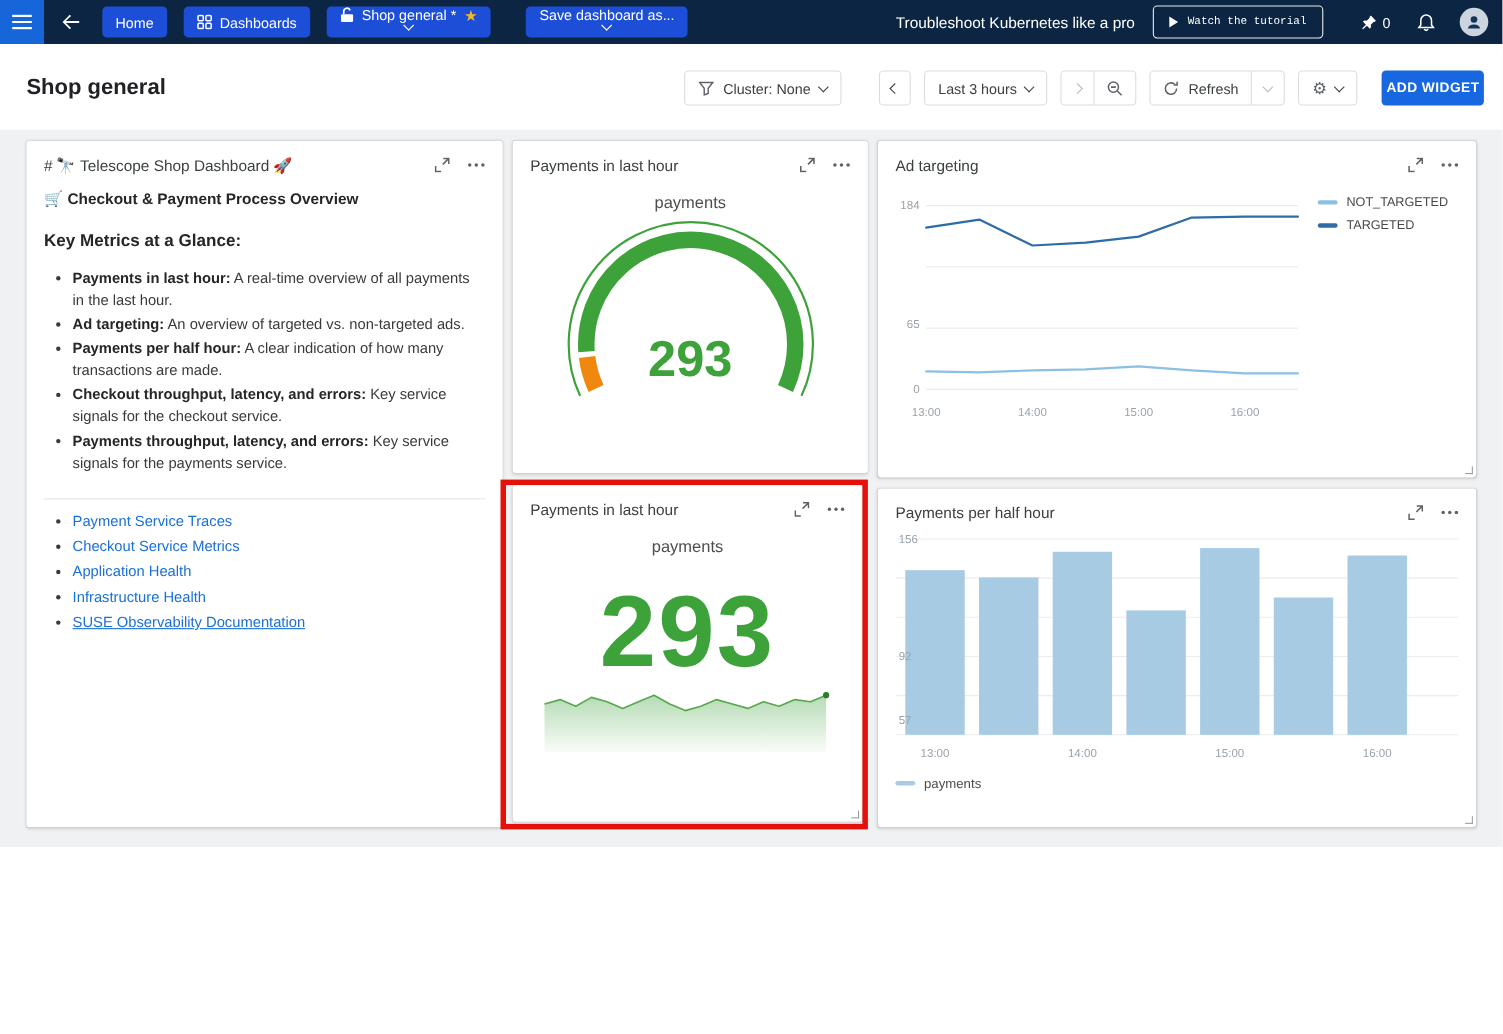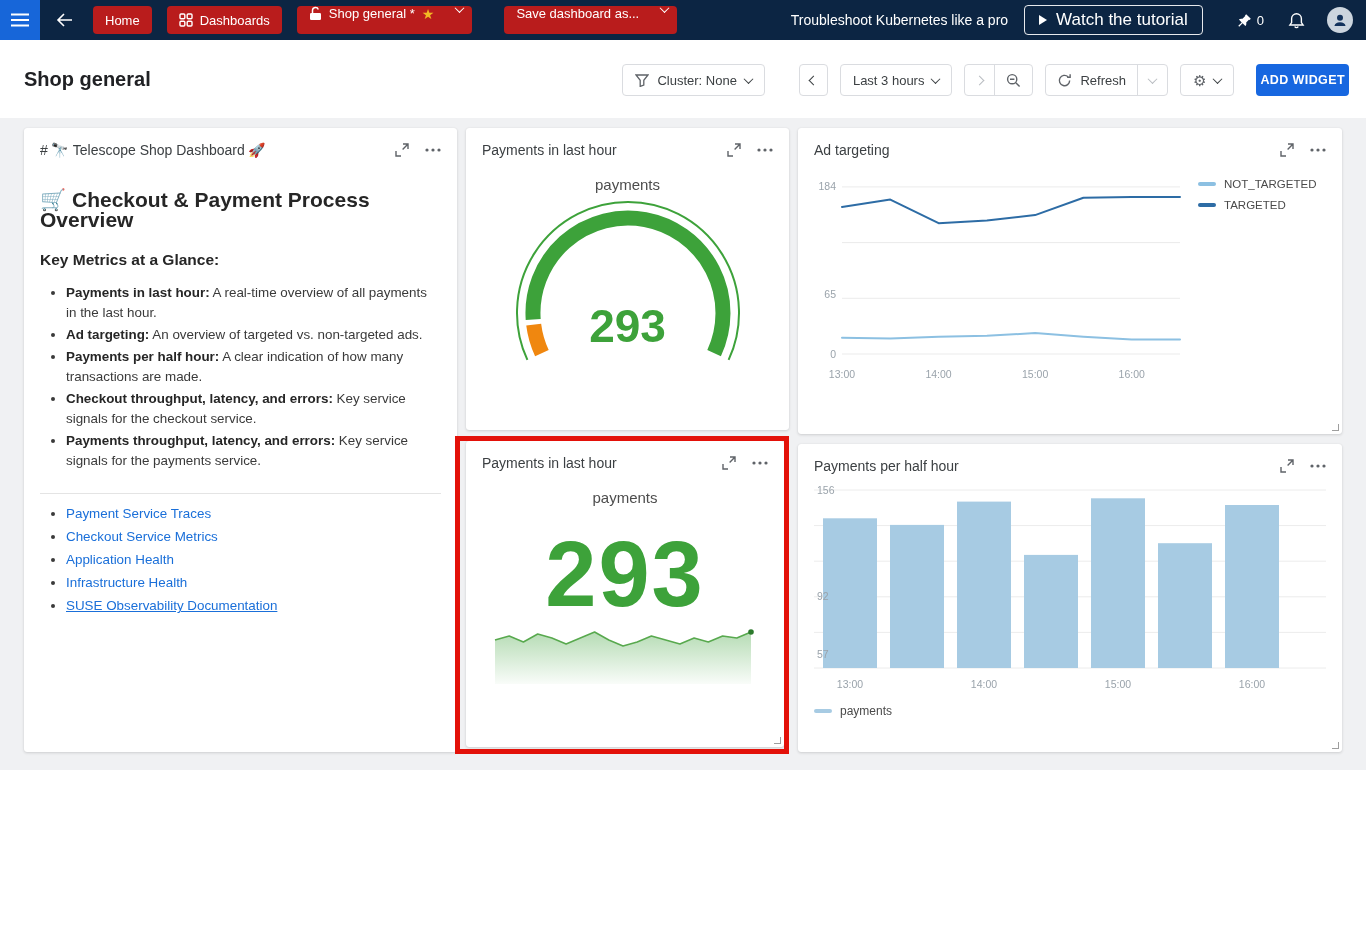--- a/index.html
+++ b/index.html
@@ -3,32 +3,32 @@
 <meta charset="utf-8">
 <style>
   * { box-sizing: border-box; margin: 0; padding: 0; }
   html,body { width:1366px; height:940px; overflow:hidden; }
   body { font-family:"Liberation Sans", sans-serif; background:#ffffff; position:relative; color:#3c4043; }
 
   
   .topbar { position:absolute; top:0; left:0; width:1366px; height:40px; background:#0c2543; display:flex; align-items:center; color:#fff; z-index:20; }
   .burger { width:40px; height:40px; background:#1766d9; border:none; display:flex; align-items:center; justify-content:center; cursor:pointer; flex:0 0 auto; }
   .tb-iconbtn { background:transparent; border:none; color:#fff; height:40px; display:flex; align-items:center; padding:0 8px; cursor:pointer; }
-  .tb-pill, .tb-group { background:#b91c1c; border:none; border-radius:4px; height:28px; color:#fff; font-size:13px; }
+  .tb-pill, .tb-group { background:#1d4ed8; border:none; border-radius:4px; height:28px; color:#fff; font-size:13px; }
   .tb-pill { display:flex; align-items:center; gap:7px; padding:0 12px; cursor:pointer; }
-  .tb-group { display:flex; align-items:flex-start; }
+  .tb-group { display:flex; align-items:center;flex-direction:column; }
   .tb-group .seg { display:flex; align-items:center; gap:7px; padding:0 12px; cursor:pointer; }
   .tb-group .tb-sep { width:1px; background:rgba(255,255,255,.22); }
   .tb-group .chev-seg { display:flex; align-items:center; padding:0 9px; cursor:pointer; }
   .chev { display:inline-block; width:7px; height:7px; border-right:1.5px solid currentColor; border-bottom:1.5px solid currentColor; transform:rotate(45deg) translate(-1px,-1px); }
   .chev.left { transform:rotate(135deg); }
   .chev.right { transform:rotate(-45deg); }
   .star { color:#f2b824; font-size:14px; line-height:1; }
   .promo { margin-left:auto; font-size:14px; color:#fff; }
-  .watch-btn { margin-left:16px; height:30px; border:1px solid rgba(255,255,255,.9); border-radius:4px; background:transparent; color:#fff; font-size:17px; display:flex; align-items:center; gap:9px; padding:0 14px; cursor:pointer; }
+  .watch-btn { margin-left:16px; height:30px; border:1px solid rgba(255,255,255,.9); border-radius:4px; background:transparent; color:#fff; font-size:10px; display:flex; align-items:center; gap:9px; padding:0 14px; cursor:pointer;font-family:Liberation Mono, monospace; }
   .play { width:0; height:0; border-left:8px solid #fff; border-top:5px solid transparent; border-bottom:5px solid transparent; }
   .pin-wrap { margin-left:34px; display:flex; align-items:center; gap:5px; cursor:pointer; background:none; border:none; color:#fff; font-size:13px; }
   .bell-btn { margin-left:24px; background:none; border:none; cursor:pointer; display:flex; color:#fff; }
   .avatar { margin:0 13px 0 22px; width:26px; height:26px; border-radius:50%; background:#ccd5de; display:flex; align-items:center; justify-content:center; border:none; cursor:pointer; }
 
   
   .page-title { position:absolute; left:24px; top:68px; font-size:20px; font-weight:bold; color:#202124; }
   .controls { position:absolute; top:64px; right:17px; display:flex; align-items:center; gap:12px; }
   .ctrl, .ctrl-group { height:32px; background:#fff; border:1px solid #dadce0; border-radius:4px; font-size:13px; color:#3c4043; }
   .ctrl { display:flex; align-items:center; gap:8px; padding:0 12px; cursor:pointer; }
@@ -50,21 +50,21 @@
 
   #card-markdown { left:24px; top:10px; width:433px; height:624px; }
   #card-gauge    { left:466px; top:10px; width:323px; height:302px; }
   #card-ad       { left:798px; top:10px; width:544px; height:306px; }
   #card-number   { left:466px; top:323px; width:318px; height:306px; }
   #card-bars     { left:798px; top:326px; width:544px; height:308px; }
   .selection-box { position:absolute; left:455px; top:318px; width:334px; height:318px; border:5px solid #e31109; z-index:6; pointer-events:none; }
 
   
   .md-body { padding:6px 16px 0; font-size:13.4px; line-height:20px; color:#3a3a3a; }
-  .md-body h2 { font-size:21px; color:#262626; margin-top:20px; }
+  .md-body h2 { font-size:14px; color:#262626; margin-top:0; }
   .md-body p  { margin-top:12px; }
   .md-body h4 { font-size:15.5px; color:#262626; margin-top:20px; }
   .md-list { margin:13px 0 0; padding-left:26px; }
   .md-list li { margin-bottom:2px; }
   .md-list b { color:#262626; }
   .md-hr { border:none; border-top:1px solid #e4e4e4; margin-top:22px; }
   .links-h { margin-top:20px; }
   .md-links { margin:10px 0 0; padding-left:26px; }
   .md-links li { margin-bottom:3px; }
   .md-links a { color:#1a6fd9; text-decoration:none; }

